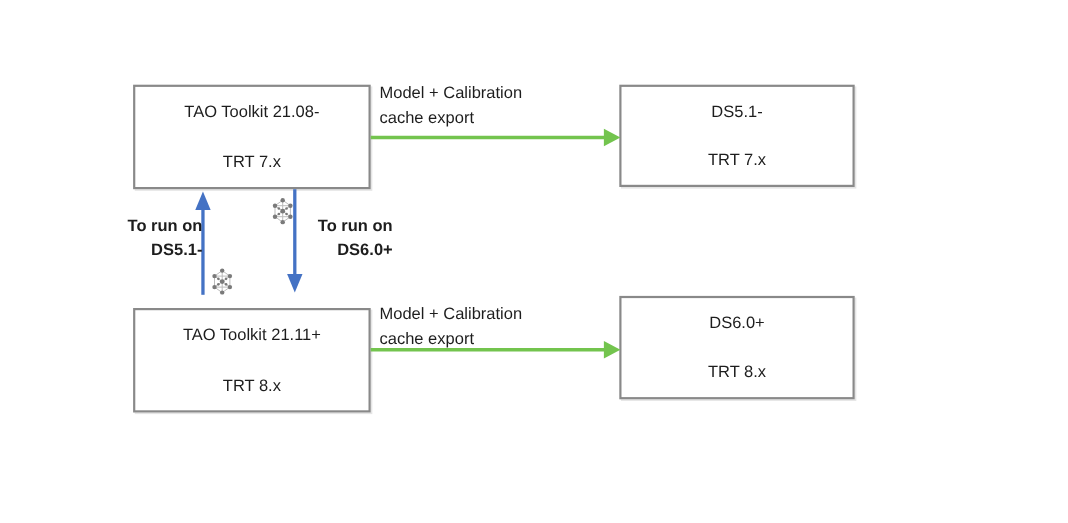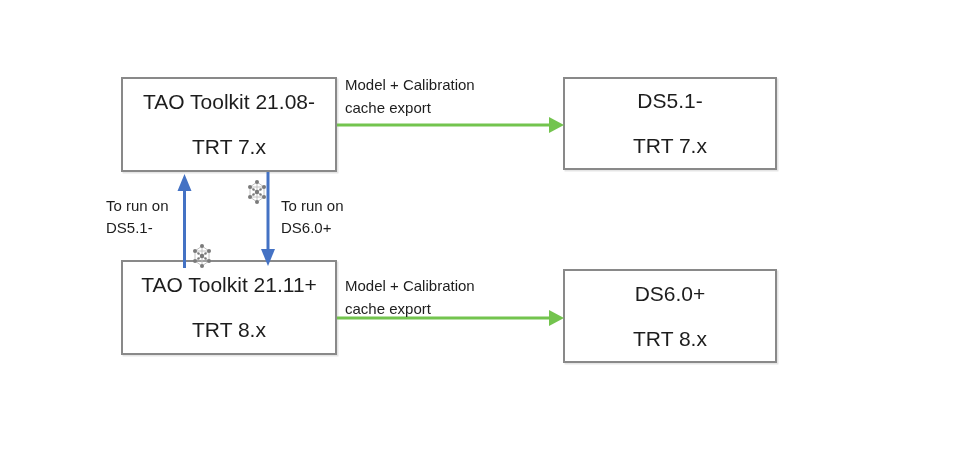--- a/index.html
+++ b/index.html
@@ -23,39 +23,40 @@
     box-shadow: 1.5px 1.5px 0 rgba(0,0,0,0.10);
     display: flex;
     flex-direction: column;
     box-sizing: border-box;
   }
   .box .line {
     flex: 1;
     display: flex;
     align-items: center;
     justify-content: center;
-    font-size: 21px;
+    font-size: 15px;
     white-space: nowrap;
   }
   .box-tl { left: 121px; top: 77px;  width: 216px; height: 95px; }
   .box-tr { left: 563px; top: 77px;  width: 214px; height: 93px; }
-  .box-bl { left: 121px; top: 260px; width: 216px; height: 95px; }
+  .box-bl { left: 121px; top: 280px; width: 216px; height: 95px; }
   .box-br { left: 563px; top: 269px; width: 214px; height: 94px; }
 
   .edge-label {
     position: absolute;
     font-size: 15px;
     line-height: 22.5px;
     white-space: nowrap;
   }
   .label-export-top    { left: 345px; top: 74px; }
   .label-export-bottom { left: 345px; top: 275px; }
   .label-run {
-    text-align: left;
+    text-align: right;
     line-height: 21.5px;
+    font-weight: bold;
   }
   .label-run-ds51 { left: 106px; top: 195px; width: 78px; }
   .label-run-ds60 { left: 281px; top: 195px; width: 76px; }
 
   .overlay {
     position: absolute;
     left: 0;
     top: 0;
     pointer-events: none;
   }

